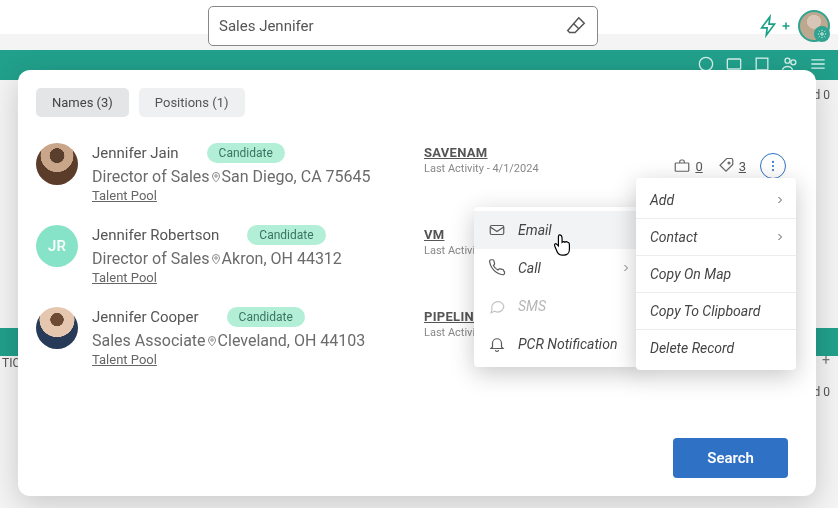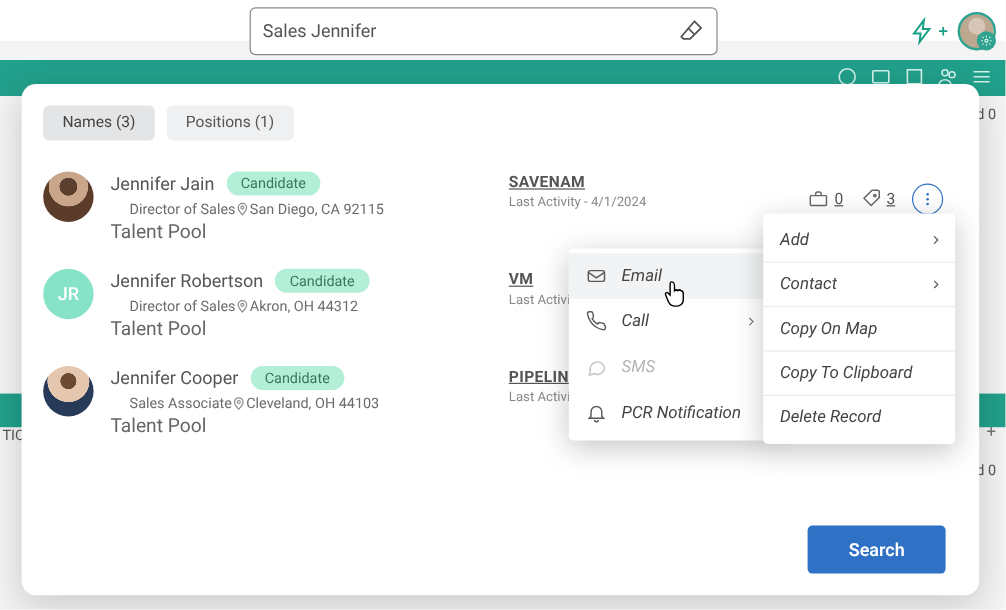--- a/index.html
+++ b/index.html
@@ -34,26 +34,26 @@
   .tab { background:#eef0f1; border-radius:5px; padding:7px 16px; font-size:13px; color:#555; cursor:pointer; }
   .tab.active { background:#e3e5e7; color:#444; }
 
   .results { padding:18px 18px 0 18px; }
   .row { display:flex; align-items:flex-start; padding:8px 0 14px 0; position:relative; }
   .avatar { width:42px; height:42px; border-radius:50%; flex:0 0 42px; margin-right:14px; background:#ccc; overflow:hidden; }
   .avatar.img1 { background: radial-gradient(circle at 50% 30%, #5a3e2e 0 20%, #c9a68a 21% 45%, #5b3b29 46% 100%); }
   .avatar.initials { background:#86e3c7; color:#fff; display:flex; align-items:center; justify-content:center; font-weight:500; font-size:15px; }
   .avatar.img3 { background: radial-gradient(circle at 50% 30%, #6d4a33 0 18%, #e5c7b0 19% 48%, #273a57 49% 100%); }
   .person { flex: 0 0 300px; }
-  .name-line { display:flex; align-items:center; gap:10px; margin-bottom:4px; }
+  .name-line { display:flex; align-items:center; gap:28px; margin-bottom:4px; }
   .name { font-size:15px; color:#555; }
   .badge { background:#b3efd7; color:#3a7562; font-size:12px; padding:3px 12px; border-radius:12px; }
-  .meta-line { display:flex; align-items:center; gap:0; font-size:12px; color:#6b6b6b; margin-bottom:2px;margin-left:16px; }
+  .meta-line { display:flex; align-items:center; gap:0; font-size:16px; color:#6b6b6b; margin-bottom:2px; }
   .pin { color:#8a8a8a; }
-  .talent { font-size:16px; color:#666; }
+  .talent { font-size:13px; color:#666; text-decoration:underline; }
   .right-block { position:absolute; left:388px; top:10px; }
   .rollup { font-size:13px; color:#555; text-decoration:underline; letter-spacing:.3px;font-weight:bold; }
   .lastact { font-size:11px; color:#888; margin-top:2px; }
   .row-actions { position:absolute; right:12px; top:18px; display:flex; align-items:center; gap:14px; }
   .count-badge { display:flex; align-items:center; gap:4px; font-size:13px; color:#555; }
   .count-badge .num { text-decoration:underline; }
   .more-btn { width:26px; height:26px; border:1.5px solid #2f71c4; border-radius:50%; display:flex; align-items:center; justify-content:center; color:#2f71c4; cursor:pointer; }
 
   .search-btn { position:absolute; right:28px; bottom:18px; background:#2f71c4; color:#fff; border:none; border-radius:4px; padding:11px 34px; font-size:15px; font-weight:600; cursor:pointer; }
 
@@ -179,21 +179,21 @@
           <span class="badge">Candidate</span>
         </div>
         <div class="meta-line">
           <span>Director of Sales</span>
           <span class="pin">
             <svg width="12" height="12" viewBox="0 0 24 24" fill="none" stroke="#8a8a8a" stroke-width="2">
                 <path d="M12 22s7-7 7-12a7 7 0 10-14 0c0 5 7 12 7 12z"></path>
                 <circle cx="12" cy="10" r="2.5"></circle>
               </svg>
           </span>
-          <span>San Diego, CA 92115</span>
+          <span>San Diego, CA 75645</span>
         </div>
         <a class="talent">Talent Pool</a>
       </div>
       <div class="right-block">
         <div class="rollup">SAVENAM</div>
         <div class="lastact">Last Activity - 4/1/2024</div>
       </div>
       <div class="row-actions">
         <span class="count-badge">
           <svg width="18" height="18" viewBox="0 0 24 24" fill="none" stroke="#666" stroke-width="1.6">

